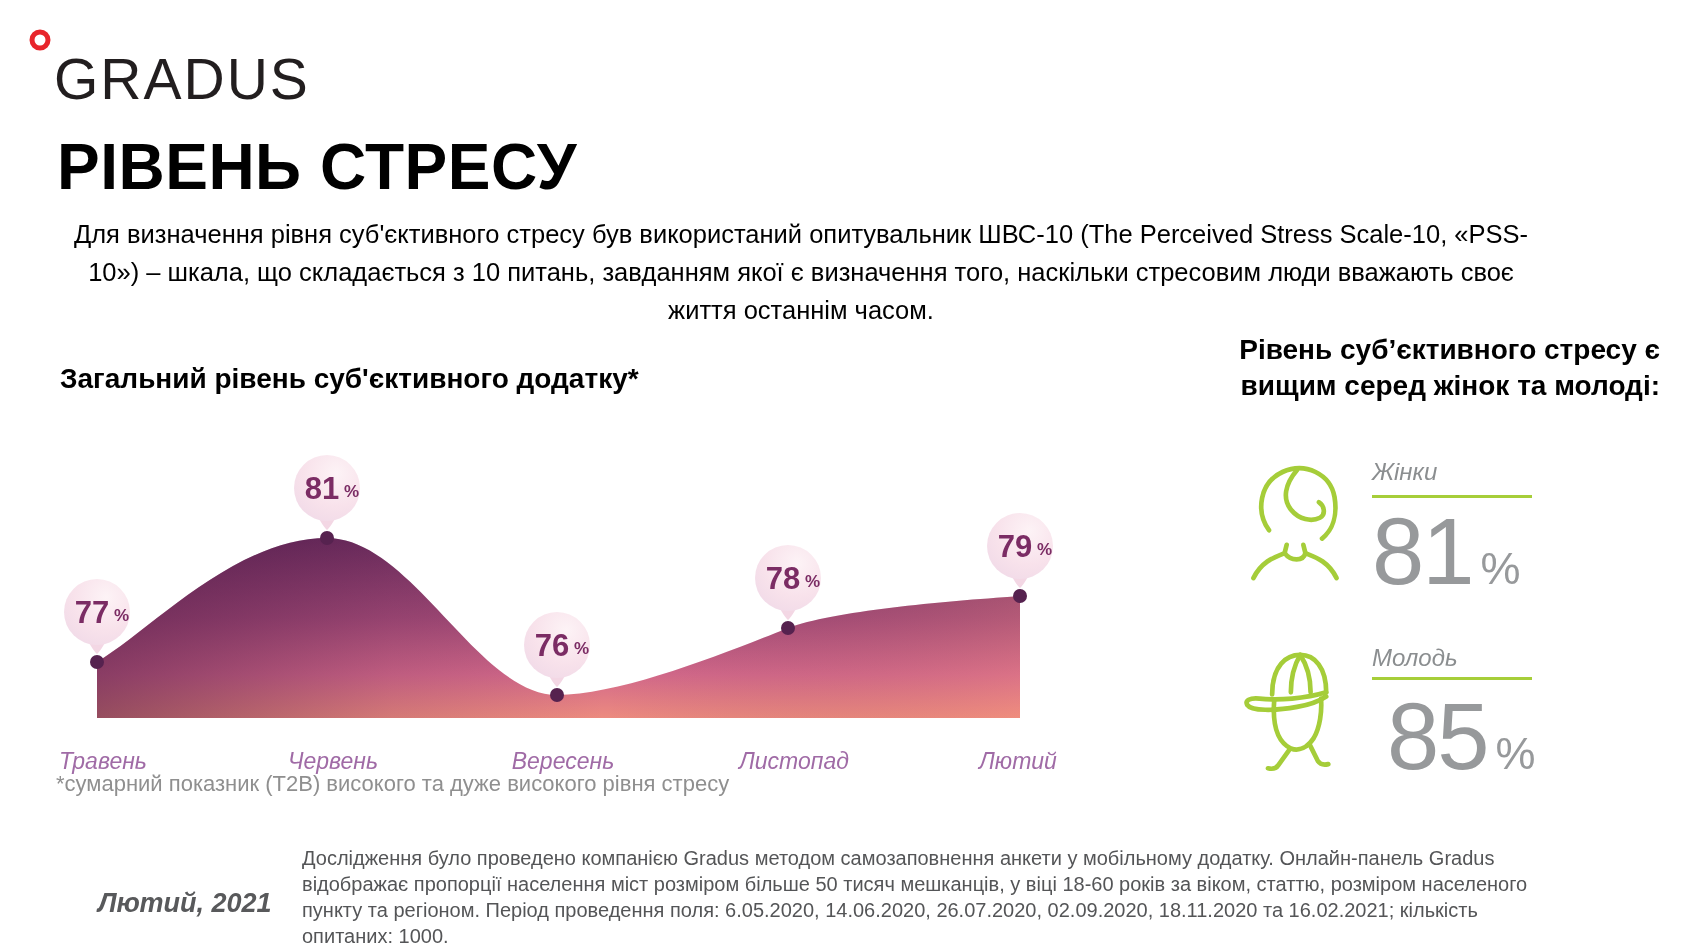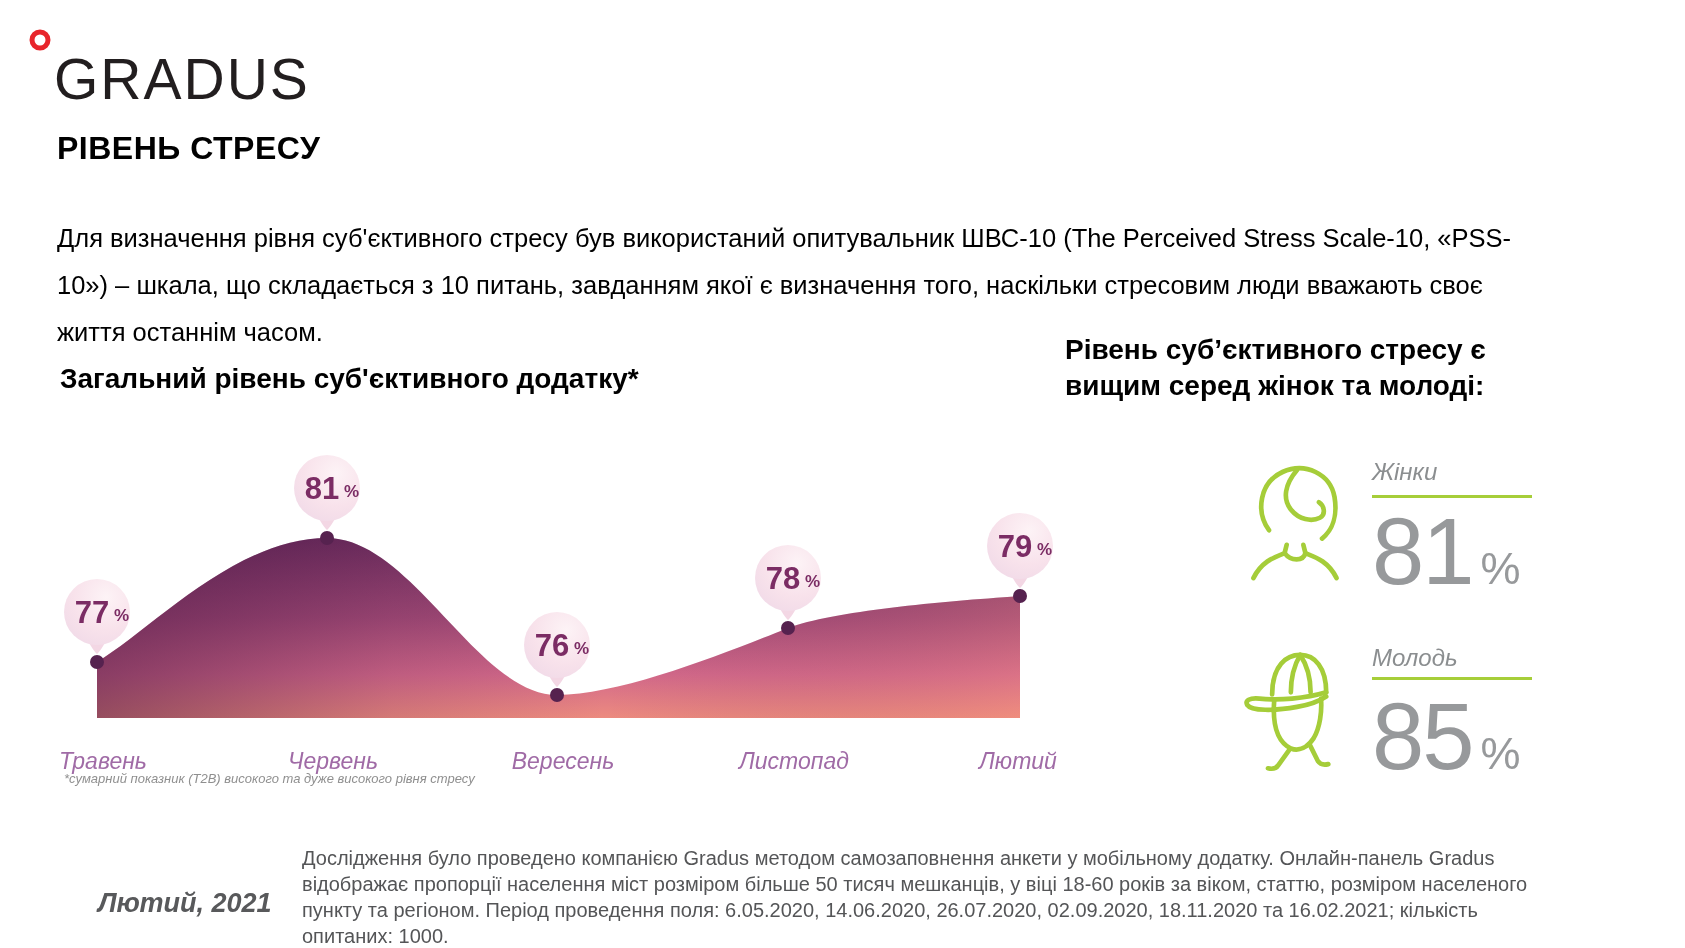--- a/index.html
+++ b/index.html
@@ -5,25 +5,25 @@
   html,body{margin:0;padding:0;}
   body{
     width:1685px;height:948px;position:relative;overflow:hidden;
     background:#ffffff;font-family:"Liberation Sans",sans-serif;color:#000;
   }
   .abs{position:absolute;}
   
   .logo{position:absolute;left:28px;top:28px;display:flex;align-items:flex-start;}
   .logo-text{font-size:57px;font-weight:200;letter-spacing:2px;color:#221e1f;line-height:1;margin-top:23px;}
   
-  .page-title{left:57px;top:130px;font-size:32px;font-weight:bold;letter-spacing:.5px;}
-  .intro{left:57px;top:215px;width:1488px;font-size:25.5px;line-height:47px;}
+  .page-title{left:57px;top:130px;font-size:64px;font-weight:bold;letter-spacing:.5px;}
+  .intro{left:57px;top:215px;width:1488px;font-size:25.5px;line-height:38px;text-align:center;}
   .chart-title{left:60px;top:363px;font-size:28px;font-weight:bold;}
-  .chart-footnote{left:64px;top:771px;font-size:13px;font-style:italic;color:#8f8f8f;}
-  .right-heading{left:1065px;top:332px;width:595px;font-size:28px;font-weight:bold;text-align:left;line-height:36px;}
+  .chart-footnote{left:56px;top:771px;font-size:22px;color:#8f8f8f;}
+  .right-heading{left:1065px;top:332px;width:595px;font-size:28px;font-weight:bold;text-align:right;line-height:36px;}
   
   .x-label{font:italic 23px "Liberation Sans",sans-serif;fill:#a06ba6;}
   .bubble-num{font:bold 31px "Liberation Sans",sans-serif;fill:#7b2c64;}
   .bubble-pct{font:bold 17px "Liberation Sans",sans-serif;fill:#7b2c64;}
   
   .stat-label{position:absolute;left:1372px;font-size:24px;font-style:italic;color:#8b8e90;}
   .stat-rule{position:absolute;left:1372px;width:160px;height:3px;}
   .stat-value{position:absolute;left:1372px;font-size:94px;color:#97999b;line-height:1;letter-spacing:-2px;white-space:nowrap;}
   .stat-unit{font-size:45px;letter-spacing:0;margin-left:8px;}
   
@@ -147,17 +147,17 @@
     <path d="M28 46 C28 18 42 8 55 8 C69 8 80 20 80 44"></path>
     <path d="M55 8 C48 20 46 32 46 44"></path>
     <path d="M55 8 C63 20 65 32 65 44"></path>
     <path d="M80 44 C60 50 34 52 16 50 C6 49 2 52 4 56 C8 62 30 62 52 58 C64 56 74 52 80 48"></path>
     <path d="M30 52 C28 78 34 92 46 98 C54 101 62 97 68 88 C74 78 76 62 75 50"></path>
     <path d="M44 100 L34 114 C32 117 28 118 24 117"></path>
     <path d="M64 94 L72 110 C74 113 78 114 82 113"></path>
   </svg>
   <div class="stat-label" style="top:644px;text-align:right;">Молодь</div>
   <div class="stat-rule" style="top:677px;background:#a6ce39;"></div>
-  <div class="stat-value" style="top:690px;"><span>85</span><span class="stat-unit">%</span></div>
+  <div class="stat-value" style="top:690px;margin-left:15px;"><span>85</span><span class="stat-unit">%</span></div>
 </div>
 
 <div class="abs report-date">Лютий, 2021</div>
 <div class="abs methodology">Дослідження було проведено компанією Gradus методом самозаповнення анкети у мобільному додатку. Онлайн-панель Gradus відображає пропорції населення міст розміром більше 50 тисяч мешканців, у віці 18-60 років за віком, статтю, розміром населеного пункту та регіоном. Період проведення поля: 6.05.2020, 14.06.2020, 26.07.2020, 02.09.2020, 18.11.2020 та 16.02.2021; кількість опитаних: 1000.</div>
 
 </body></html>

